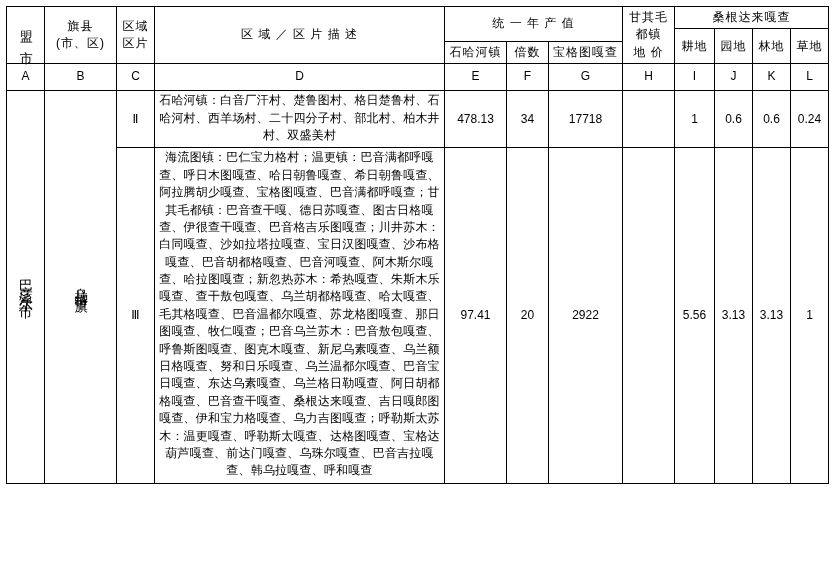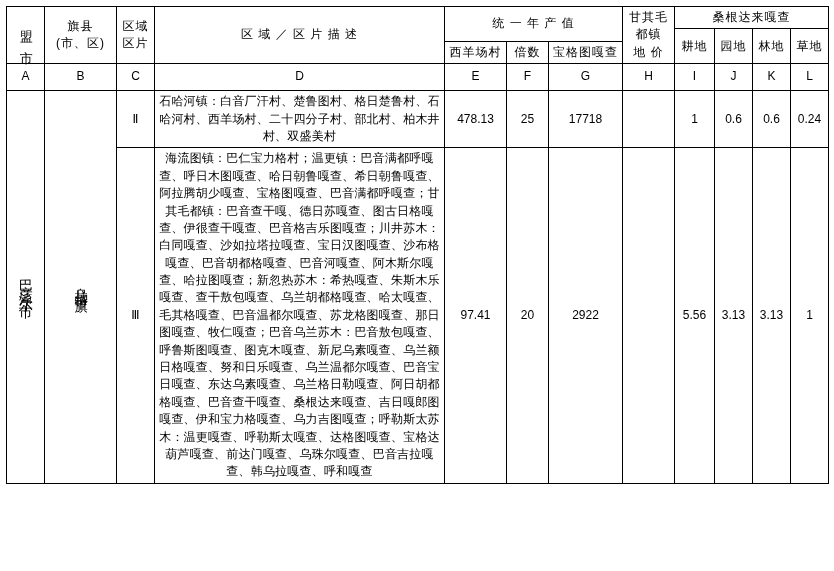--- a/index.html
+++ b/index.html
@@ -45,20 +45,21 @@
   .colrow td {
     height: 22px;
     font-size: 12px;
   }
   .desc-cell {
     text-align: left;
     font-size: 12.5px;
     line-height: 1.72;
     padding: 6px 5px 6px 6px;
     letter-spacing: 0.2px;
+    font-family: Liberation Mono, monospace;
   }
   .region-label {
     font-size: 13px;
   }
   .vertical-text {
     writing-mode: vertical-rl;
     text-orientation: upright;
     letter-spacing: 6px;
     font-size: 14px;
     display: inline-block;
@@ -120,21 +121,21 @@
         </td>
         <td colspan="4" class="hdr-main">桑根达来嘎查</td>
       </tr>
       <tr>
         <td rowspan="2" class="hdr-main">耕地</td>
         <td rowspan="2" class="hdr-main">园地</td>
         <td rowspan="2" class="hdr-main">林地</td>
         <td rowspan="2" class="hdr-main">草地</td>
       </tr>
       <tr>
-        <td class="hdr-main">西羊场村</td>
+        <td class="hdr-main">石哈河镇</td>
         <td class="hdr-main">倍数</td>
         <td class="hdr-main">宝格图嘎查</td>
       </tr>
       <tr class="colrow">
         <td>A</td>
         <td>B</td>
         <td>C</td>
         <td>D</td>
         <td>E</td>
         <td>F</td>
@@ -148,21 +149,21 @@
       <tr>
         <td rowspan="2">
           <span class="vertical-text">巴彦淖尔市</span>
         </td>
         <td rowspan="2">
           <span class="vertical-text-sm">乌拉特中旗</span>
         </td>
         <td class="region-label">Ⅱ</td>
         <td class="desc-cell">石哈河镇：白音厂汗村、楚鲁图村、格日楚鲁村、石哈河村、西羊场村、二十四分子村、部北村、柏木井村、双盛美村</td>
         <td class="num">478.13</td>
-        <td class="num">25</td>
+        <td class="num">34</td>
         <td class="num">17718</td>
         <td class="num"></td>
         <td class="num">1</td>
         <td class="num">0.6</td>
         <td class="num">0.6</td>
         <td class="num">0.24</td>
       </tr>
       <tr>
         <td class="region-label">Ⅲ</td>
         <td class="desc-cell">海流图镇：巴仁宝力格村；温更镇：巴音满都呼嘎查、呼日木图嘎查、哈日朝鲁嘎查、希日朝鲁嘎查、阿拉腾胡少嘎查、宝格图嘎查、巴音满都呼嘎查；甘其毛都镇：巴音查干嘎、德日苏嘎查、图古日格嘎查、伊很查干嘎查、巴音格吉乐图嘎查；川井苏木：白同嘎查、沙如拉塔拉嘎查、宝日汉图嘎查、沙布格嘎查、巴音胡都格嘎查、巴音河嘎查、阿木斯尔嘎查、哈拉图嘎查；新忽热苏木：希热嘎查、朱斯木乐嘎查、查干敖包嘎查、乌兰胡都格嘎查、哈太嘎查、毛其格嘎查、巴音温都尔嘎查、苏龙格图嘎查、那日图嘎查、牧仁嘎查；巴音乌兰苏木：巴音敖包嘎查、呼鲁斯图嘎查、图克木嘎查、新尼乌素嘎查、乌兰额日格嘎查、努和日乐嘎查、乌兰温都尔嘎查、巴音宝日嘎查、东达乌素嘎查、乌兰格日勒嘎查、阿日胡都格嘎查、巴音查干嘎查、桑根达来嘎查、吉日嘎郎图嘎查、伊和宝力格嘎查、乌力吉图嘎查；呼勒斯太苏木：温更嘎查、呼勒斯太嘎查、达格图嘎查、宝格达葫芦嘎查、前达门嘎查、乌珠尔嘎查、巴音吉拉嘎查、韩乌拉嘎查、呼和嘎查</td>

